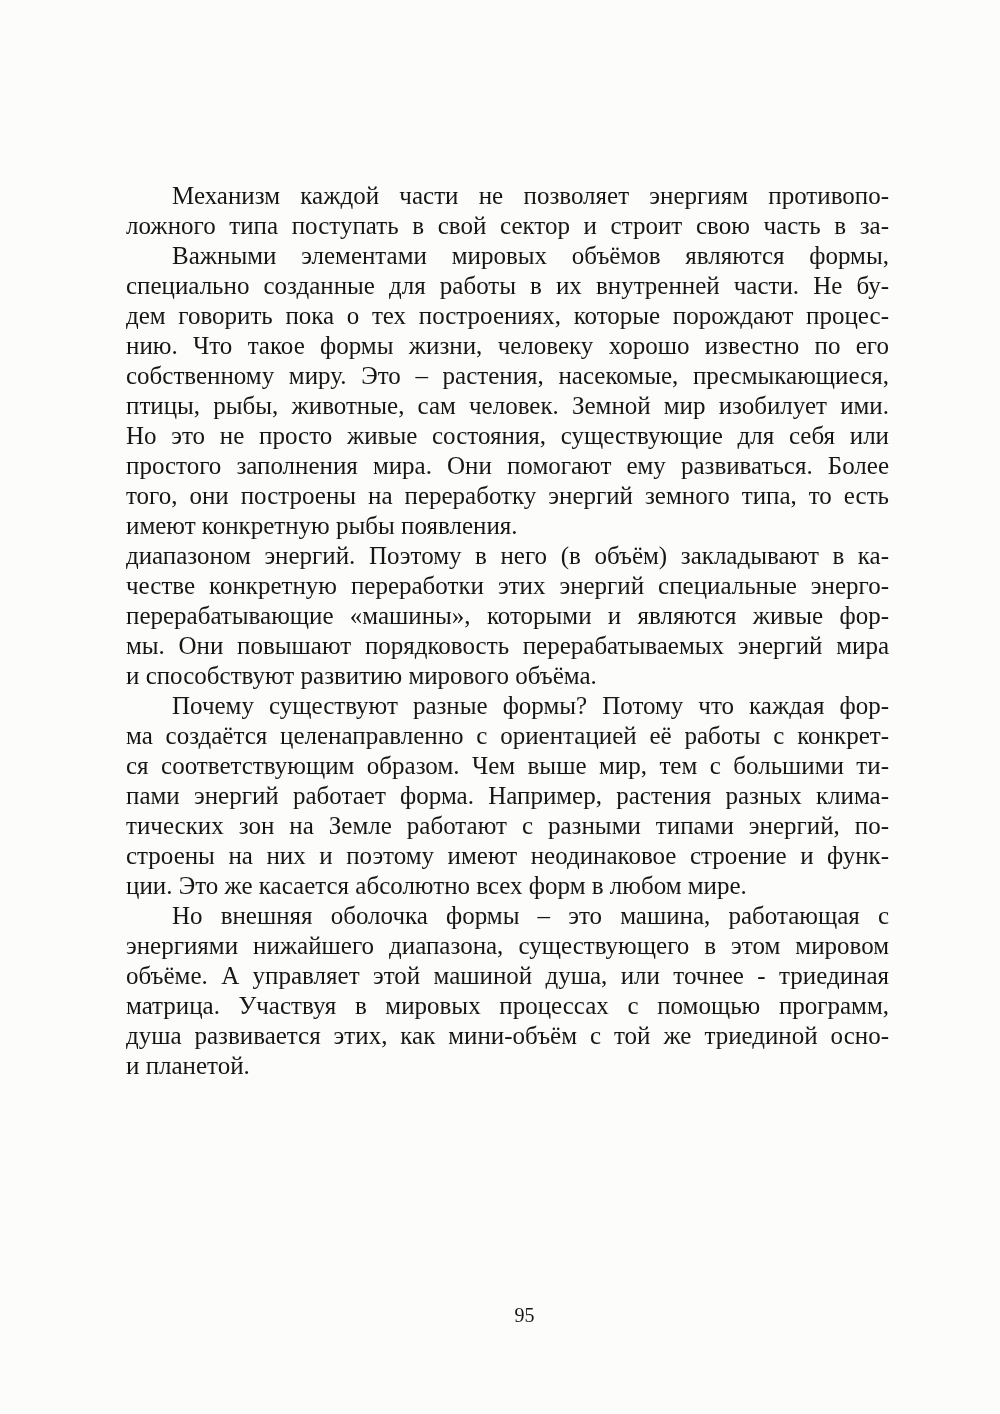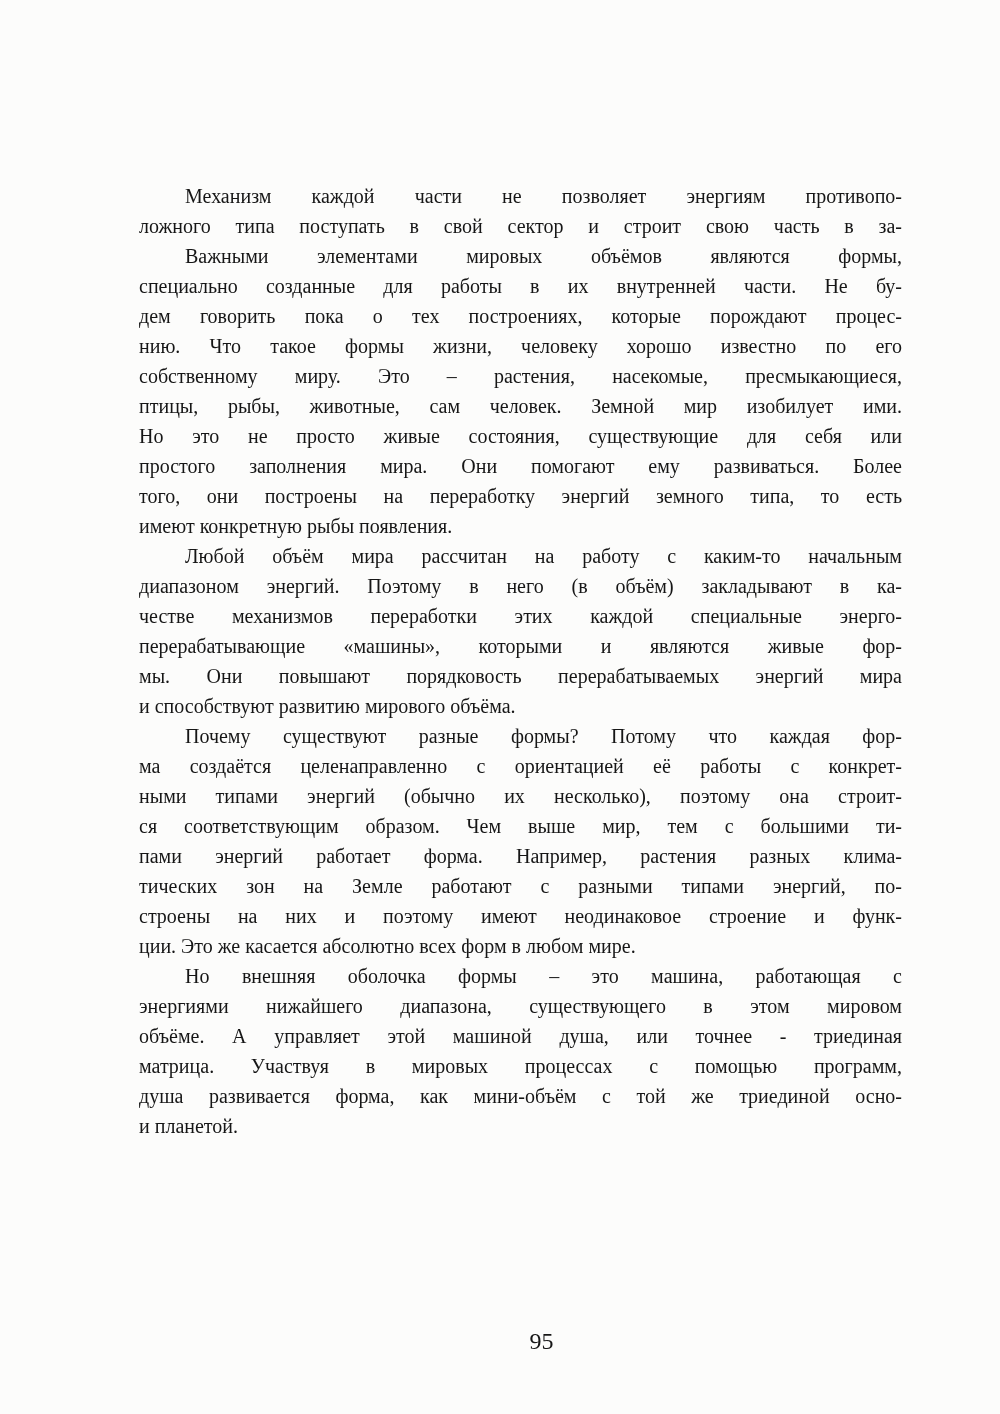--- a/index.html
+++ b/index.html
@@ -14,46 +14,45 @@
     font-family: "Liberation Serif", "DejaVu Serif", serif;
     color: #161616;
     overflow: hidden;
   }
   .page {
     position: absolute;
     inset: 0;
   }
   .text-block {
     position: absolute;
-    left: 139px;
+    left: 126px;
     top: 181px;
     width: 763px;
-    font-size: 20px;
+    font-size: 25px;
     line-height: 30px;
   }
   .paragraph { margin: 0; }
   .line {
     text-align: justify;
     text-align-last: justify;
   }
   .line.first {
     text-indent: 46px;
   }
   .line.last {
     text-align-last: left;
   }
   .page-number {
     position: absolute;
     top: 1300px;
-    left: 160px;
+    left: 143px;
     width: 763px;
     text-align: center;
-    font-size: 24px;
+    font-size: 20px;
     line-height: 30px;
-    margin-top: 26px;
   }
 </style>
 </head>
 <body>
 
 <div class="page">
   <div class="text-block" id="text-block">
       <div class="paragraph">
         <div class="line first">Механизм каждой части не позволяет энергиям противопо-</div>
         <div class="line">ложного типа поступать в свой сектор и строит свою часть в за-</div>
@@ -64,40 +63,38 @@
         <div class="line">дем говорить пока о тех построениях, которые порождают процес-</div>
         <div class="line">нию. Что такое формы жизни, человеку хорошо известно по его</div>
         <div class="line">собственному миру. Это – растения, насекомые, пресмыкающиеся,</div>
         <div class="line">птицы, рыбы, животные, сам человек. Земной мир изобилует ими.</div>
         <div class="line">Но это не просто живые состояния, существующие для себя или</div>
         <div class="line">простого заполнения мира. Они помогают ему развиваться. Более</div>
         <div class="line">того, они построены на переработку энергий земного типа, то есть</div>
         <div class="line last">имеют конкретную рыбы появления.</div>
       </div>
       <div class="paragraph">
-        <div class="line first">Любой объём мира рассчитан на работу с каким-то начальным</div>
         <div class="line">диапазоном энергий. Поэтому в него (в объём) закладывают в ка-</div>
-        <div class="line">честве механизмов переработки этих каждой специальные энерго-</div>
+        <div class="line">честве конкретную переработки этих энергий специальные энерго-</div>
         <div class="line">перерабатывающие «машины», которыми и являются живые фор-</div>
         <div class="line">мы. Они повышают порядковость перерабатываемых энергий мира</div>
         <div class="line last">и способствуют развитию мирового объёма.</div>
       </div>
       <div class="paragraph">
         <div class="line first">Почему существуют разные формы? Потому что каждая фор-</div>
         <div class="line">ма создаётся целенаправленно с ориентацией её работы с конкрет-</div>
-        <div class="line">ными типами энергий (обычно их несколько), поэтому она строит-</div>
         <div class="line">ся соответствующим образом. Чем выше мир, тем с большими ти-</div>
         <div class="line">пами энергий работает форма. Например, растения разных клима-</div>
         <div class="line">тических зон на Земле работают с разными типами энергий, по-</div>
         <div class="line">строены на них и поэтому имеют неодинаковое строение и функ-</div>
         <div class="line last">ции. Это же касается абсолютно всех форм в любом мире.</div>
       </div>
       <div class="paragraph">
         <div class="line first">Но внешняя оболочка формы – это машина, работающая с</div>
         <div class="line">энергиями нижайшего диапазона, существующего в этом мировом</div>
         <div class="line">объёме. А управляет этой машиной душа, или точнее - триединая</div>
         <div class="line">матрица. Участвуя в мировых процессах с помощью программ,</div>
-        <div class="line">душа развивается форма, как мини-объём с той же триединой осно-</div>
+        <div class="line">душа развивается этих, как мини-объём с той же триединой осно-</div>
         <div class="line last">и планетой.</div>
       </div>
     </div>
   <div class="page-number">95</div>
 </div>
 
 </body></html>

